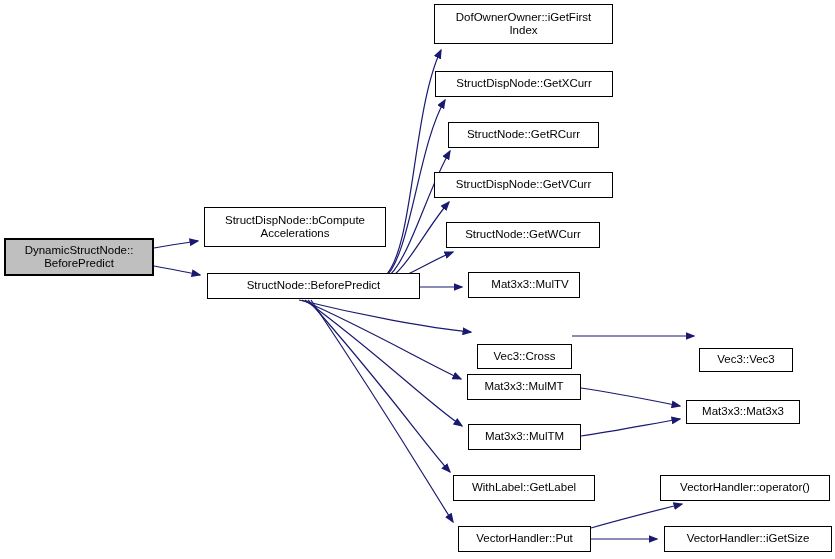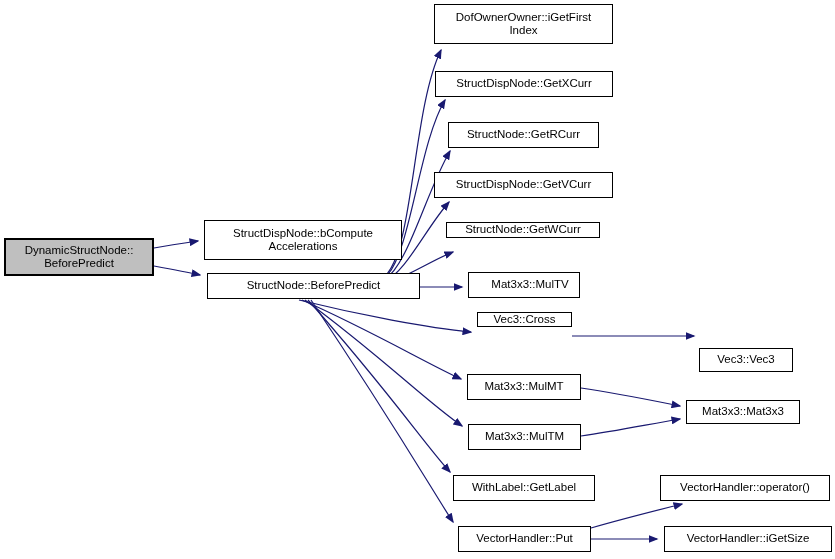--- a/index.html
+++ b/index.html
@@ -60,47 +60,47 @@
       <path d="M581,388 C616,393 650,400 680,406" class="edge" stroke="#191970" marker-end="url(#arrowhead)"></path>
       <path d="M581,436 C616,431 650,424 680,419" class="edge" stroke="#191970" marker-end="url(#arrowhead)"></path>
       <path d="M591,528 C622,519 654,511 682,504" class="edge" stroke="#191970" marker-end="url(#arrowhead)"></path>
       <path d="M591,539 L657,539" class="edge" stroke="#191970" marker-end="url(#arrowhead)"></path>
     </svg>
   <div id="nodes">
       <div class="node highlighted" style="left: 4px; top: 238px; width: 150px; height: 38px;">
         <div>DynamicStructNode::</div>
         <div>BeforePredict</div>
       </div>
-      <div class="node" style="left: 204px; top: 220px; width: 198px; height: 40px;">
+      <div class="node" style="left: 204px; top: 207px; width: 182px; height: 40px;">
         <div>StructDispNode::bCompute</div>
         <div>Accelerations</div>
       </div>
       <div class="node" style="left: 207px; top: 273px; width: 213px; height: 26px;">
         <div>StructNode::BeforePredict</div>
       </div>
       <div class="node" style="left: 434px; top: 4px; width: 179px; height: 40px;">
         <div>DofOwnerOwner::iGetFirst</div>
         <div>Index</div>
       </div>
       <div class="node" style="left: 435px; top: 71px; width: 178px; height: 26px;">
         <div>StructDispNode::GetXCurr</div>
       </div>
       <div class="node" style="left: 448px; top: 122px; width: 151px; height: 26px;">
         <div>StructNode::GetRCurr</div>
       </div>
       <div class="node" style="left: 434px; top: 172px; width: 179px; height: 26px;">
         <div>StructDispNode::GetVCurr</div>
       </div>
-      <div class="node" style="left: 446px; top: 222px; width: 154px; height: 16px;">
+      <div class="node" style="left: 446px; top: 222px; width: 154px; height: 26px;">
         <div>StructNode::GetWCurr</div>
       </div>
       <div class="node" style="left: 468px; top: 272px; width: 112px; height: 26px; padding-left: 12px;">
         <div>Mat3x3::MulTV</div>
       </div>
-      <div class="node" style="left: 477px; top: 312px; width: 95px; height: 15px;">
+      <div class="node" style="left: 477px; top: 344px; width: 95px; height: 25px;">
         <div>Vec3::Cross</div>
       </div>
       <div class="node" style="left: 699px; top: 324px; width: 94px; height: 24px; margin-top: 24px;">
         <div>Vec3::Vec3</div>
       </div>
       <div class="node" style="left: 467px; top: 374px; width: 114px; height: 26px;">
         <div>Mat3x3::MulMT</div>
       </div>
       <div class="node" style="left: 468px; top: 424px; width: 113px; height: 26px;">
         <div>Mat3x3::MulTM</div>

